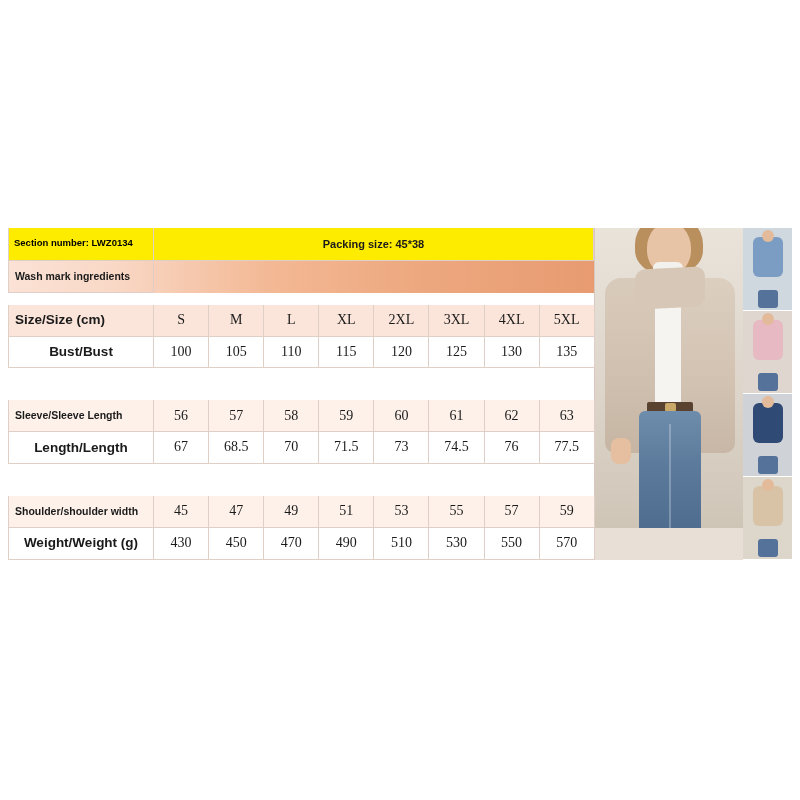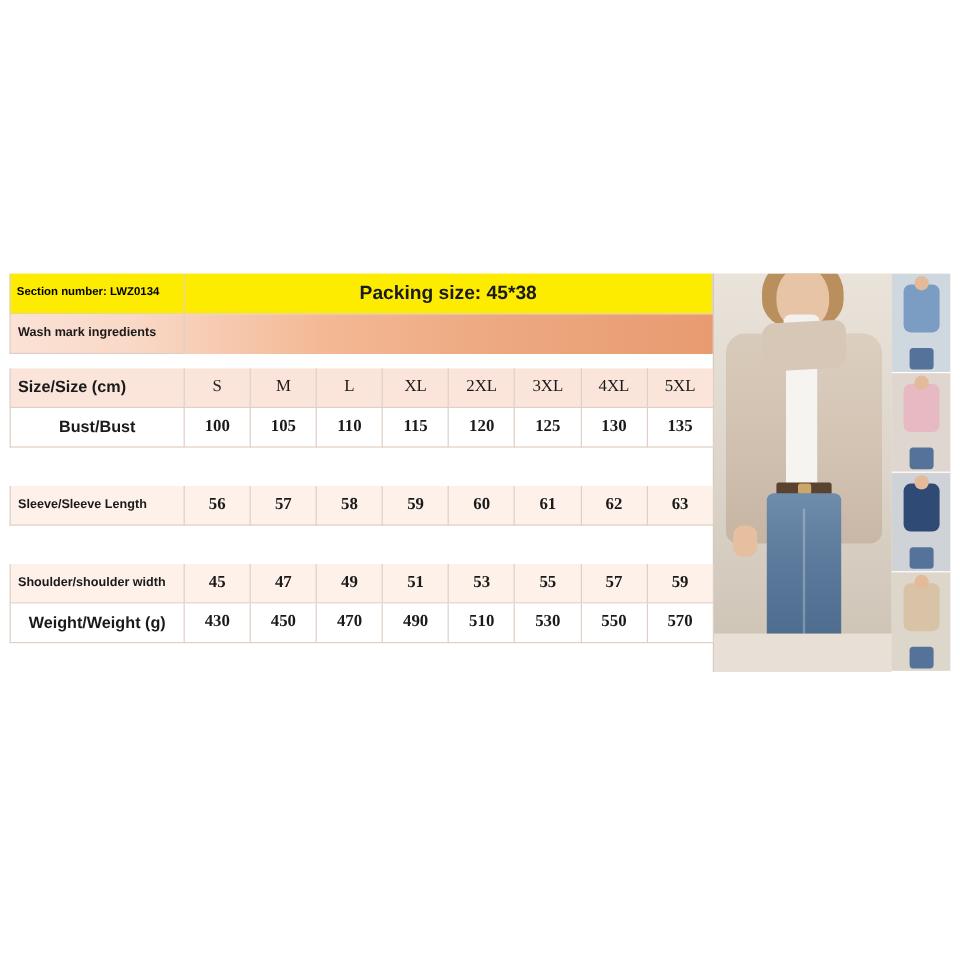--- a/index.html
+++ b/index.html
@@ -119,31 +119,30 @@
     font-size: 13px;
   }
   .size-head {
     font-weight: normal;
     font-family: "Liberation Serif", serif;
     font-size: 14px;
   }
   .num {
     font-family: "Liberation Serif", serif;
     font-size: 14px;
-    font-weight: bold;
   }
   .wide-cell {
     flex: 1 1 auto;
     border-right: 1px solid #dfcfc6;
     border-bottom: 1px solid #dfcfc6;
     display: flex;
     align-items: center;
     justify-content: center;
     font-weight: bold;
-    font-size: 16px;
+    font-size: 11px;
     color: #1a1a1a;
     box-sizing: border-box;
   }
   .sec-num {
     width: 146px;
     min-width: 146px;
     box-sizing: border-box;
     border-left: 1px solid #dfcfc6;
     border-right: 1px solid #dfcfc6;
     border-bottom: 1px solid #dfcfc6;
@@ -362,20 +361,31 @@
         <div class="cell data-cell num">56</div>
         <div class="cell data-cell num">57</div>
         <div class="cell data-cell num">58</div>
         <div class="cell data-cell num">59</div>
         <div class="cell data-cell num">60</div>
         <div class="cell data-cell num">61</div>
         <div class="cell data-cell num">62</div>
         <div class="cell data-cell num">63</div>
       </div>
 
+      <div class="row row-data">
+        <div class="cell label-cell">Length/Length</div>
+        <div class="cell data-cell num">67</div>
+        <div class="cell data-cell num">68.5</div>
+        <div class="cell data-cell num">70</div>
+        <div class="cell data-cell num">71.5</div>
+        <div class="cell data-cell num">73</div>
+        <div class="cell data-cell num">74.5</div>
+        <div class="cell data-cell num">76</div>
+        <div class="cell data-cell num">77.5</div>
+      </div>
 
       <div class="row row-alt">
         <div class="cell label-cell label-small">Shoulder/shoulder width</div>
         <div class="cell data-cell num">45</div>
         <div class="cell data-cell num">47</div>
         <div class="cell data-cell num">49</div>
         <div class="cell data-cell num">51</div>
         <div class="cell data-cell num">53</div>
         <div class="cell data-cell num">55</div>
         <div class="cell data-cell num">57</div>

